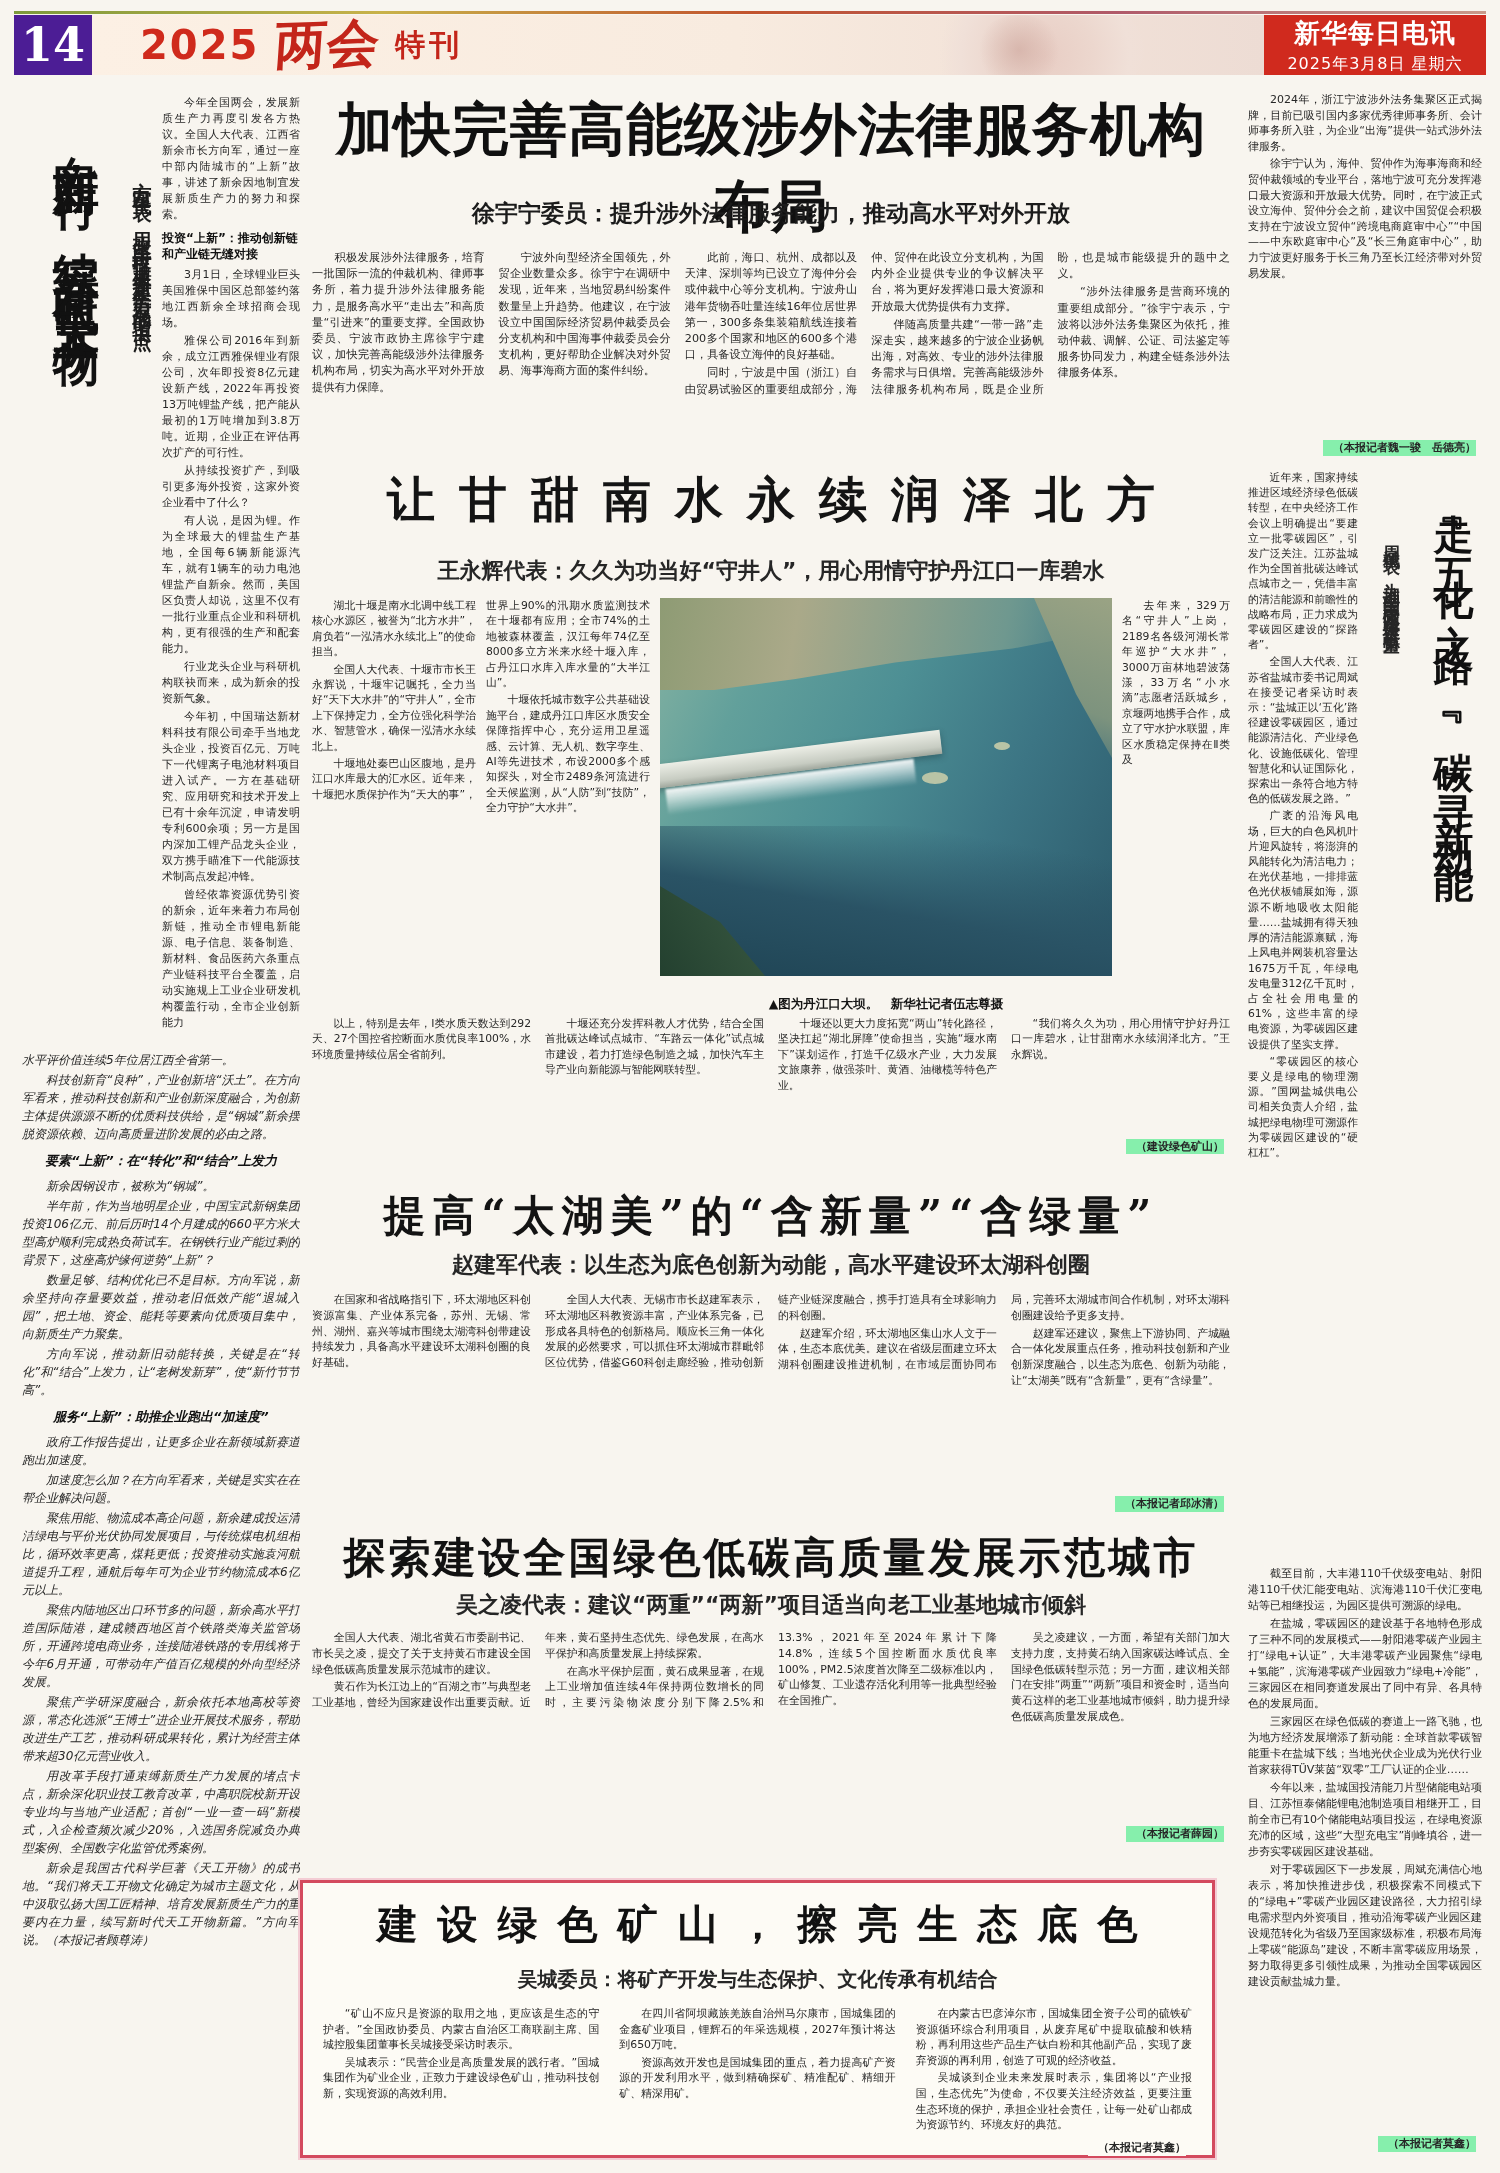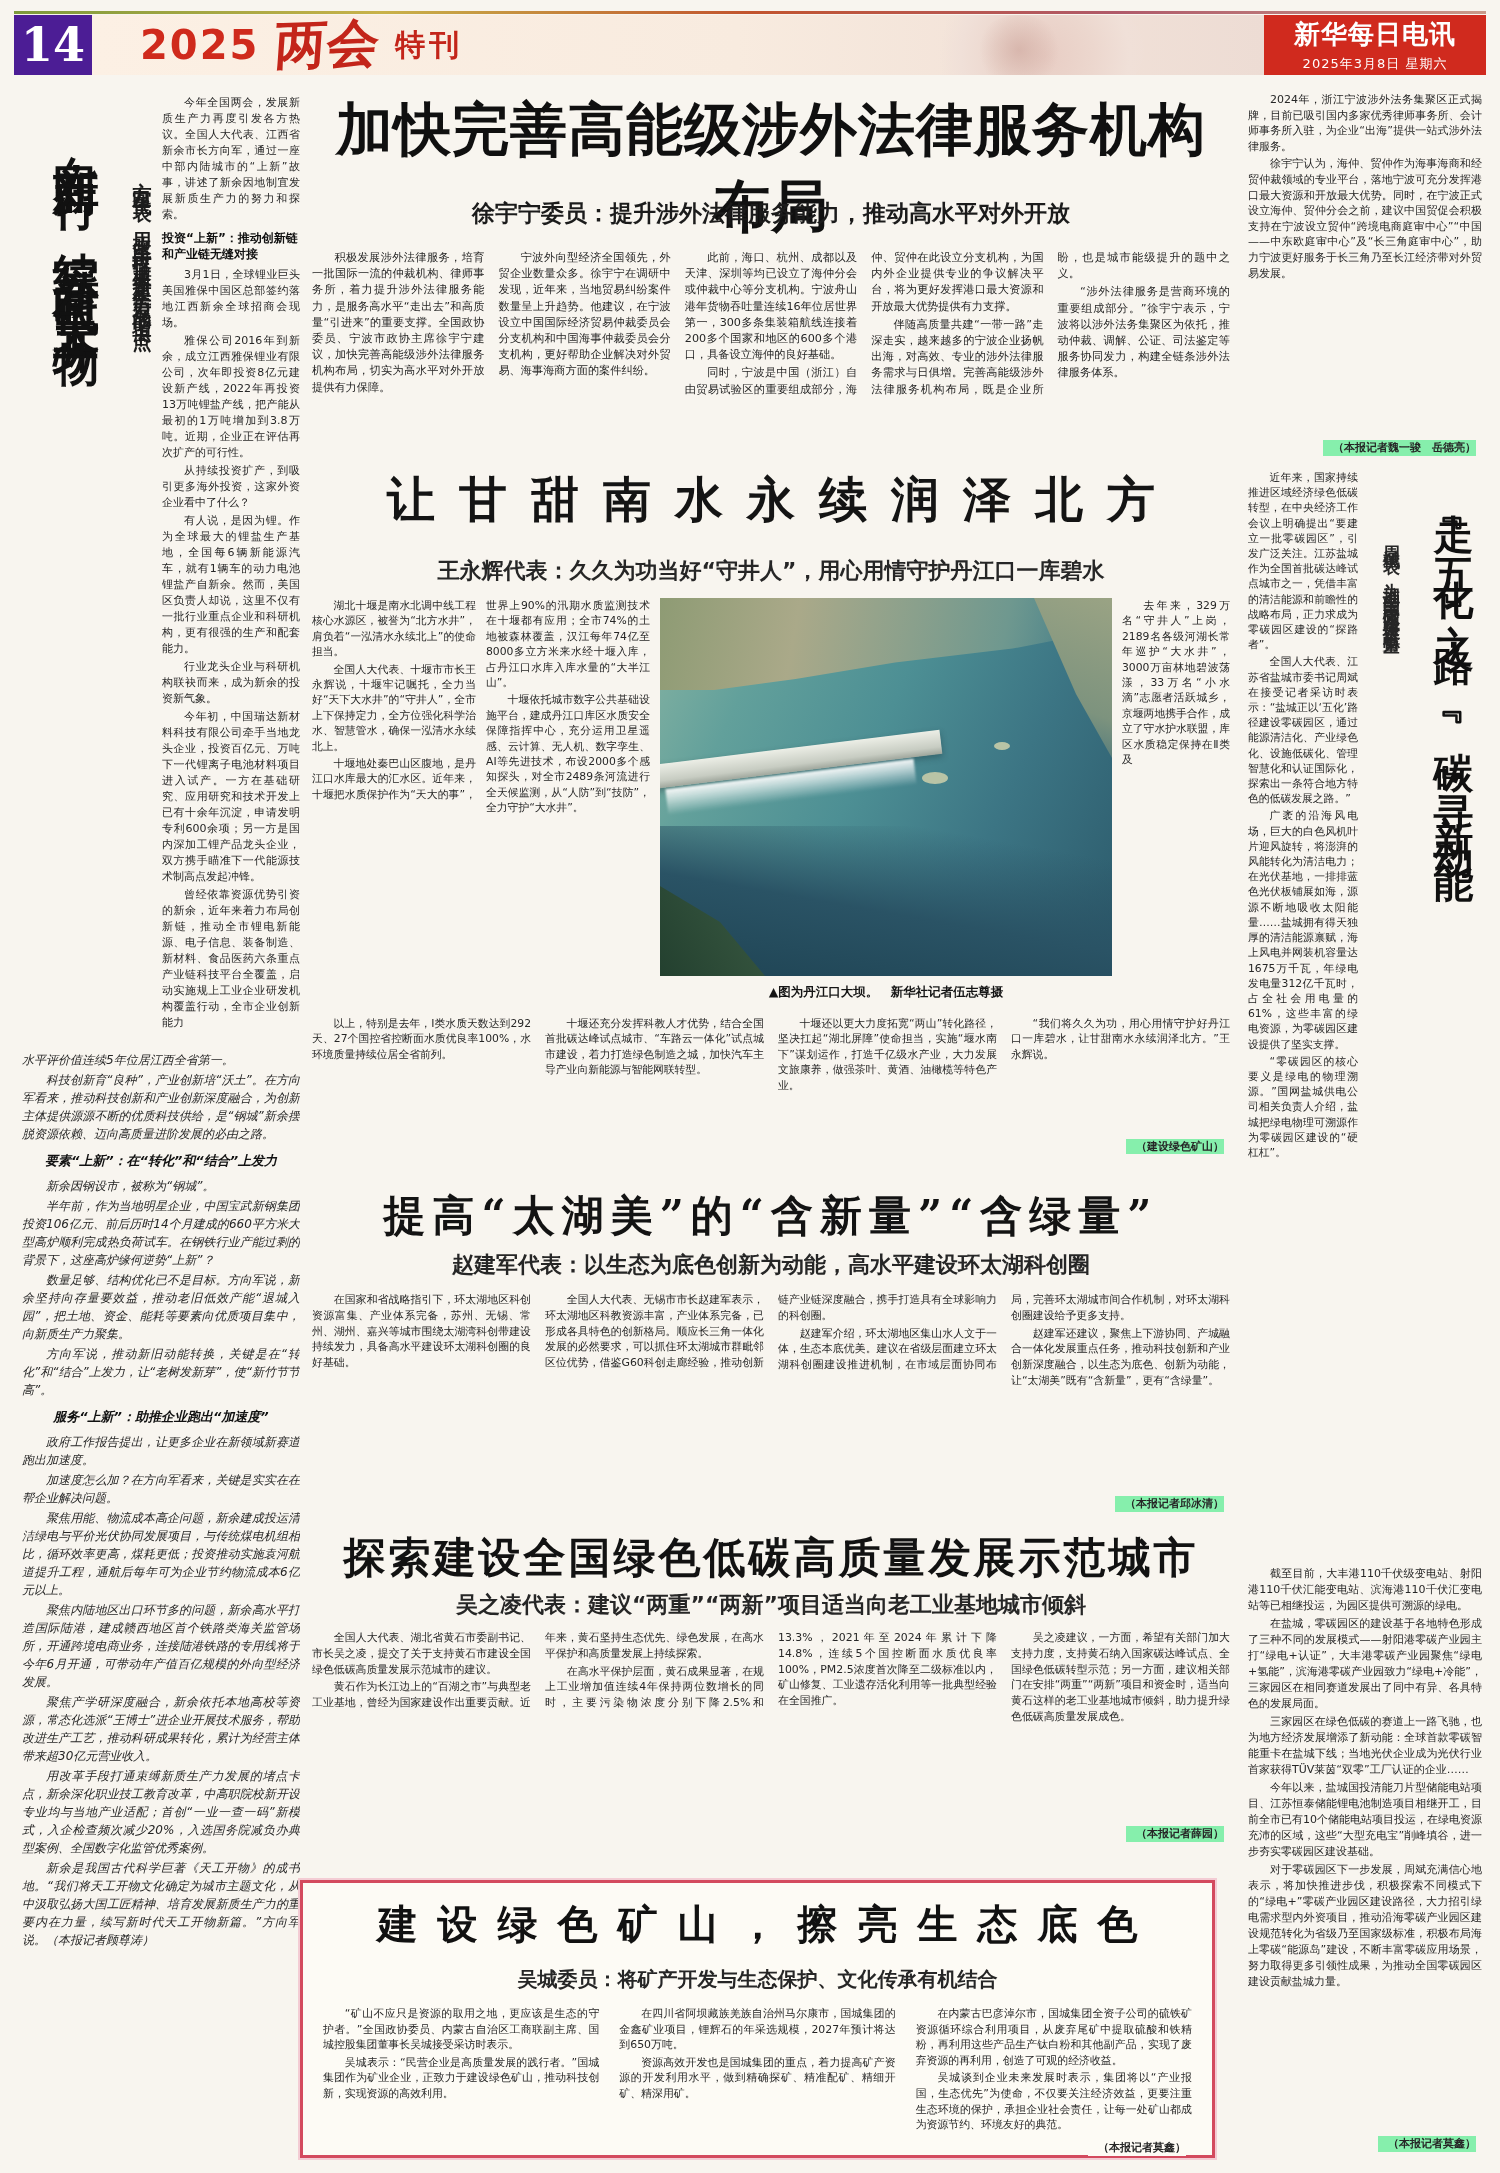--- a/index.html
+++ b/index.html
@@ -18,21 +18,21 @@
   .brand-year { color:#cf2a1c; font-size:40px; font-weight:900; letter-spacing:2px; }
   .brand-cn { color:#c3251a; font-size:52px; font-weight:900; font-family:"DejaVu Serif","Liberation Serif",serif;
     transform:skewX(-6deg) rotate(-2deg); }
   .brand-suffix { color:#c3251a; font-size:30px; font-weight:900; letter-spacing:4px; }
   .rose-deco { position:absolute; right:120px; top:-30px; width:220px; height:130px; border-radius:50%;
     background:radial-gradient(circle at 55% 55%, #e8cdc4 0%, #ecd7ce 35%, #f0e0d8 60%, rgba(240,224,216,0) 75%); }
   .rose-deco2 { position:absolute; right:200px; top:0; width:90px; height:70px; border-radius:50%;
     background:radial-gradient(circle, rgba(201,160,150,.55), rgba(201,160,150,0) 70%); }
   .masthead { width:222px; background:#d02a1e; color:#fff; display:flex; flex-direction:column; align-items:center; justify-content:center; }
   .masthead-title { font-family:"DejaVu Serif","Liberation Serif",serif; font-size:26px; font-weight:900; letter-spacing:1px; }
-  .masthead-date { font-size:13px; margin-top:3px; letter-spacing:1px; }
+  .masthead-date { font-size:16px; margin-top:3px; letter-spacing:1px; }
 
   
   .para { text-indent:2em; text-align:justify; margin-bottom:2px; }
   .abs-credit { position:absolute; right:6px; bottom:2px; font-weight:700; font-size:11px; background:#86efac; padding-left:10px; }
 
   
   .rail { position:absolute; left:22px; top:95px; width:278px; height:2066px; }
   .rail-top { display:flex; height:948px; overflow:hidden; }
   .rail-vtitle { writing-mode:vertical-rl; text-orientation:upright; width:86px; padding-top:24px;
     font-family:"DejaVu Serif","Liberation Serif",serif; font-weight:900; font-size:46px; letter-spacing:10px; color:#111; }
@@ -66,21 +66,21 @@
     background:linear-gradient(200deg,#9aa384,#7d937e 60%,rgba(125,147,126,0)); clip-path:polygon(35% 0,100% 0,100% 100%,70% 60%); }
   .dam { position:absolute; top:150px; left:-18px; width:300px; height:24px; transform:rotate(-7deg);
     background:linear-gradient(#eceee6,#c7ccc2 70%,#9fa69c); box-shadow:0 3px 6px rgba(20,40,50,.35); }
   .spill { position:absolute; top:176px; left:6px; width:250px; height:26px; transform:rotate(-7deg);
     background:linear-gradient(rgba(255,255,255,.95),rgba(255,255,255,0)); filter:blur(1px); }
   .water-dark { position:absolute; bottom:0; left:0; width:100%; height:150px;
     background:linear-gradient(10deg,#1f4454 0%,#2a5365 45%,rgba(42,83,101,0) 85%); }
   .shore-dark { position:absolute; bottom:0; left:0; width:150px; height:90px;
     background:linear-gradient(60deg,#23402f,#35543e 60%,rgba(53,84,62,0)); clip-path:polygon(0 0,40% 40%,70% 100%,0 100%); }
   .islet { position:absolute; border-radius:50%; background:#b9c4a6; }
-  .photo-caption { padding-top:8px; text-align:center; font-size:12.5px; font-weight:700; color:#151515; }
+  .photo-caption { padding-top:20px; text-align:center; font-size:12.5px; font-weight:700; color:#151515; }
   .water-right { flex:1; font-size:10.8px; line-height:15.4px; overflow:hidden; }
   .water-below { position:absolute; left:312px; top:1016px; width:918px; height:140px;
     column-count:4; column-gap:14px; font-size:10.8px; line-height:15.4px; overflow:hidden; }
 
   
   .taihu-headline { position:absolute; left:312px; top:1188px; width:918px; text-align:center;
     font-family:"DejaVu Serif","Liberation Serif",serif; font-weight:800; font-size:42px; letter-spacing:7px; color:#131313; }
   .taihu-sub { position:absolute; left:312px; top:1250px; width:918px; text-align:center; font-size:22px; font-weight:700; }
   .taihu-body { position:absolute; left:312px; top:1292px; width:918px; height:222px;
     column-count:4; column-gap:14px; font-size:10.9px; line-height:15.8px; overflow:hidden; }

